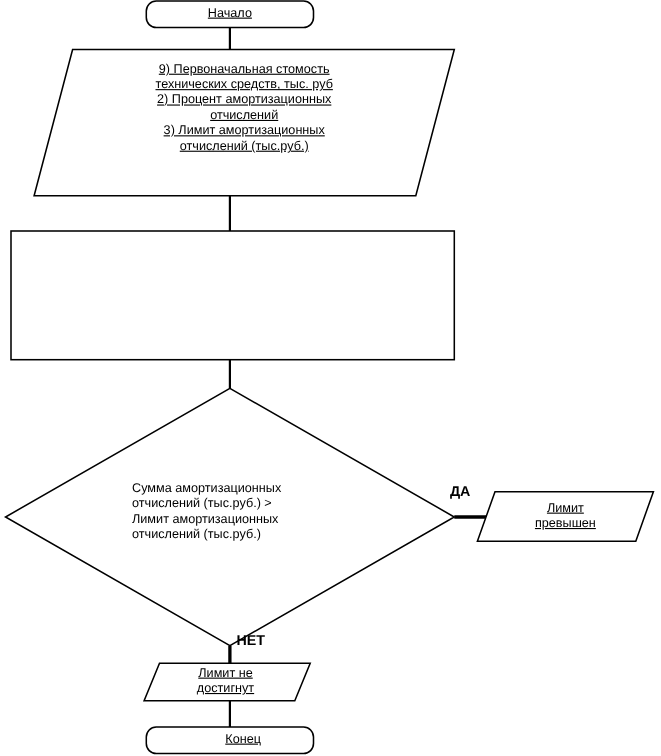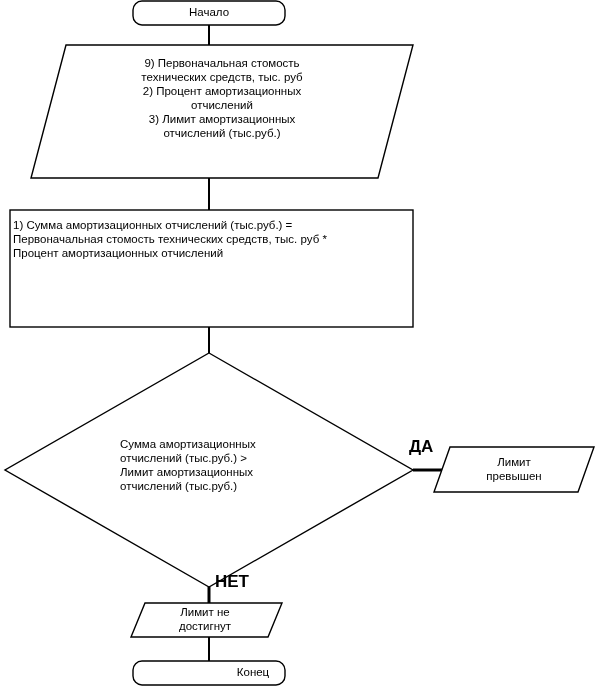--- a/index.html
+++ b/index.html
@@ -22,26 +22,26 @@
   }
   .node-text {
     position: absolute;
     font-family: "Liberation Sans", sans-serif;
     font-size: 11.5px;
     color: #000000;
     line-height: 14px;
     white-space: pre-line;
     pointer-events: none;
   }
-  .center { text-align: center; }
+  .center { text-align: center; text-decoration: underline; }
   .left { text-align: left; }
   .edge-label {
     position: absolute;
     font-family: "Liberation Sans", sans-serif;
-    font-size: 17px;
+    font-size: 13px;
     font-weight: bold;
     color: #000000;
     line-height: 13px;
   }
 </style>
 </head>
 <body>
 
 <div id="page">
 
@@ -90,34 +90,31 @@
 
   <div class="node-text center" style="left:133px; top:5px; width:152px;">Начало</div>
 
   <div class="node-text center" style="left:62px; top:56px; width:320px;">9) Первоначальная стомость
 технических средств, тыс. руб
 2) Процент амортизационных
 отчислений
 3) Лимит амортизационных
 отчислений (тыс.руб.)</div>
 
-  <div class="node-text left" style="left:13px; top:218px; width:398px;">1) Сумма амортизационных отчислений (тыс.руб.) =
-Первоначальная стомость технических средств, тыс. руб *
-Процент амортизационных отчислений</div>
 
   <div class="node-text left" style="left:120px; top:437px; width:230px;">Сумма амортизационных
 отчислений (тыс.руб.) &gt;
 Лимит амортизационных
 отчислений (тыс.руб.)</div>
 
   <div class="node-text center" style="left:140px; top:605px; width:130px;">Лимит не
 достигнут</div>
 
   <div class="node-text center" style="left:450px; top:455px; width:128px;">Лимит
 превышен</div>
 
-  <div class="node-text center" style="left:133px; top:665px; width:176px;padding-left:32px;">Конец</div>
+  <div class="node-text center" style="left:133px; top:665px; width:176px;">Конец</div>
 
   <div class="edge-label" style="left:409px; top:440px;">ДА</div>
 
   <div class="edge-label" style="left:215px; top:575px;text-align:right;">НЕТ</div>
 
 </div>
 
 </body></html>

